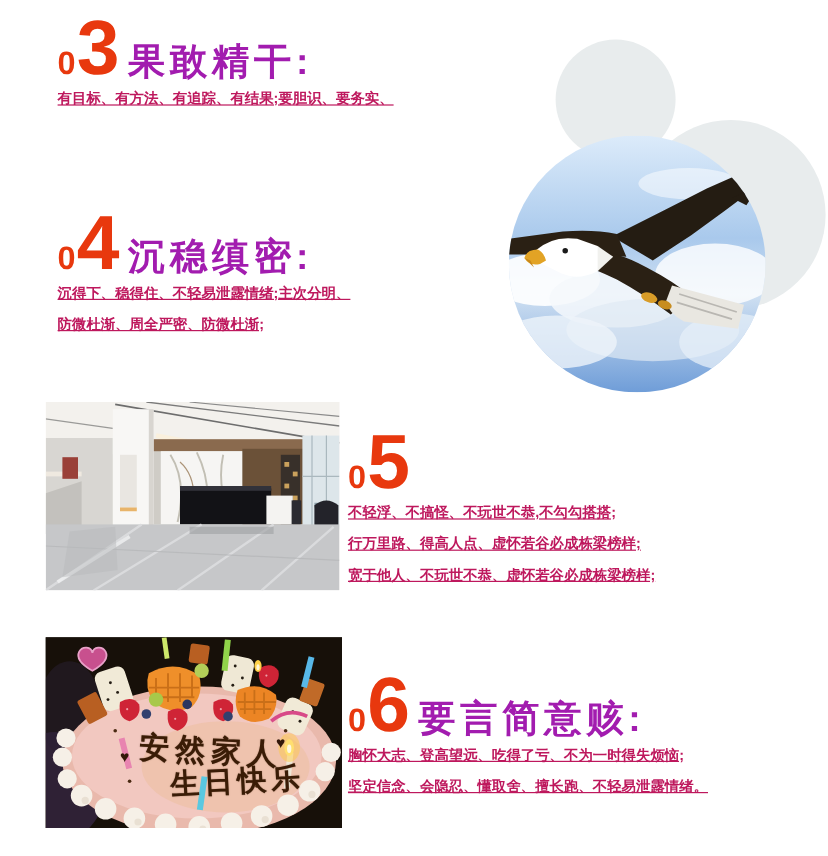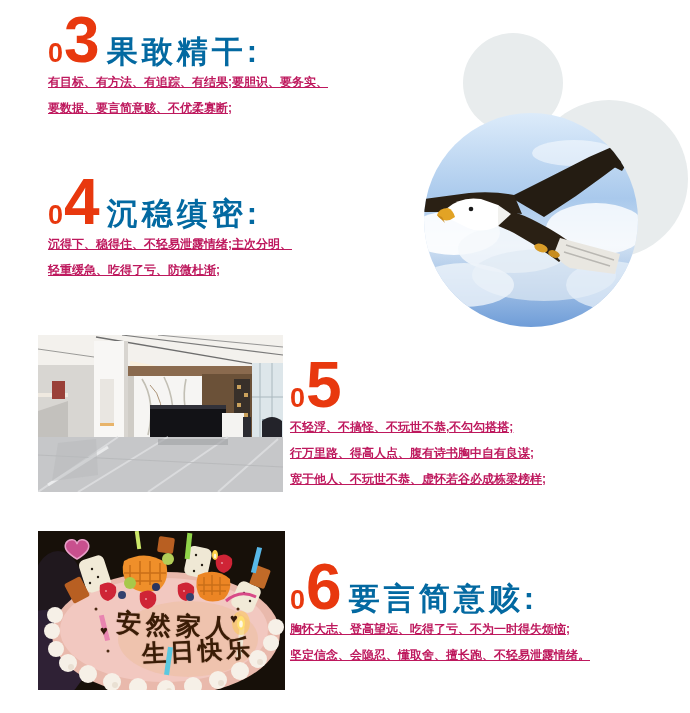--- a/index.html
+++ b/index.html
@@ -25,21 +25,21 @@
   #section-06 { left:290px; top:555px; }
 
   .sec-head { display:flex; align-items:baseline; white-space:nowrap; }
   .num-prefix {
     color:#e8380e; font-weight:bold; font-size:27px; line-height:1;
   }
   .num-digit {
     color:#e8380e; font-weight:bold; font-size:64px; line-height:1; margin-left:1px;
   }
   .sec-title {
-    color:#0369a1; font-weight:bold; font-size:31px; line-height:1.1;
+    color:#a21caf; font-weight:bold; font-size:31px; line-height:1.1;
     margin-left:7px; letter-spacing:4px;
   }
   .sec-body {
     margin-top:-3px; font-size:12px; line-height:26px; font-weight:bold;
     color:#be185d; white-space:nowrap; letter-spacing:0;text-decoration:underline;
   }
 
   
   .cake-writing { position:absolute; color:#3a1c06; font-weight:bold; white-space:nowrap;
                   text-shadow:0 0 1px rgba(58,28,6,.6); }
@@ -99,33 +99,32 @@
   </div>
 
   <div class="section" id="section-03">
     <div class="sec-head">
       <span class="num-prefix">0</span>
       <span class="num-digit">3</span>
       <span class="sec-title">果敢精干:</span>
     </div>
     <div class="sec-body">
       <div>有目标、有方法、有追踪、有结果;要胆识、要务实、</div>
-      <div>要数据、要言简意赅、不优柔寡断;</div>
     </div>
   </div>
 
   <div class="section" id="section-04">
     <div class="sec-head">
       <span class="num-prefix">0</span>
       <span class="num-digit">4</span>
       <span class="sec-title">沉稳缜密:</span>
     </div>
     <div class="sec-body">
       <div>沉得下、稳得住、不轻易泄露情绪;主次分明、</div>
-      <div>轻重缓急、吃得了亏、防微杜渐;</div>
+      <div>防微杜渐、周全严密、防微杜渐;</div>
     </div>
   </div>
 
   <div class="photo" id="office-photo">
     <svg viewBox="0 0 245 157">
       <rect width="245" height="157" fill="#e6e4e0"></rect>
 
       <path d="M0,0 H245 V55 L0,40 Z" fill="#f3f1ed"></path>
       <path d="M58,2 L245,34" stroke="#6d6d6d" stroke-width="1.4" fill="none"></path>
       <path d="M84,0 L245,20" stroke="#7a7a7a" stroke-width="1.1" fill="none"></path>
@@ -178,21 +177,21 @@
     </svg>
   </div>
 
   <div class="section" id="section-05">
     <div class="sec-head">
       <span class="num-prefix">0</span>
       <span class="num-digit">5</span>
     </div>
     <div class="sec-body">
       <div>不轻浮、不搞怪、不玩世不恭,不勾勾搭搭;</div>
-      <div>行万里路、得高人点、腹有诗书胸中自有良谋;</div>
+      <div>行万里路、得高人点、虚怀若谷必成栋梁榜样;</div>
       <div>宽于他人、不玩世不恭、虚怀若谷必成栋梁榜样;</div>
     </div>
   </div>
 
   <div class="photo" id="cake-photo">
     <svg viewBox="0 0 247 159">
       <rect width="247" height="159" fill="#171009"></rect>
       <ellipse cx="8" cy="125" rx="42" ry="46" fill="#43305a" opacity="0.55"></ellipse>
       <ellipse cx="20" cy="60" rx="26" ry="40" fill="#2a2033" opacity="0.5"></ellipse>
 

